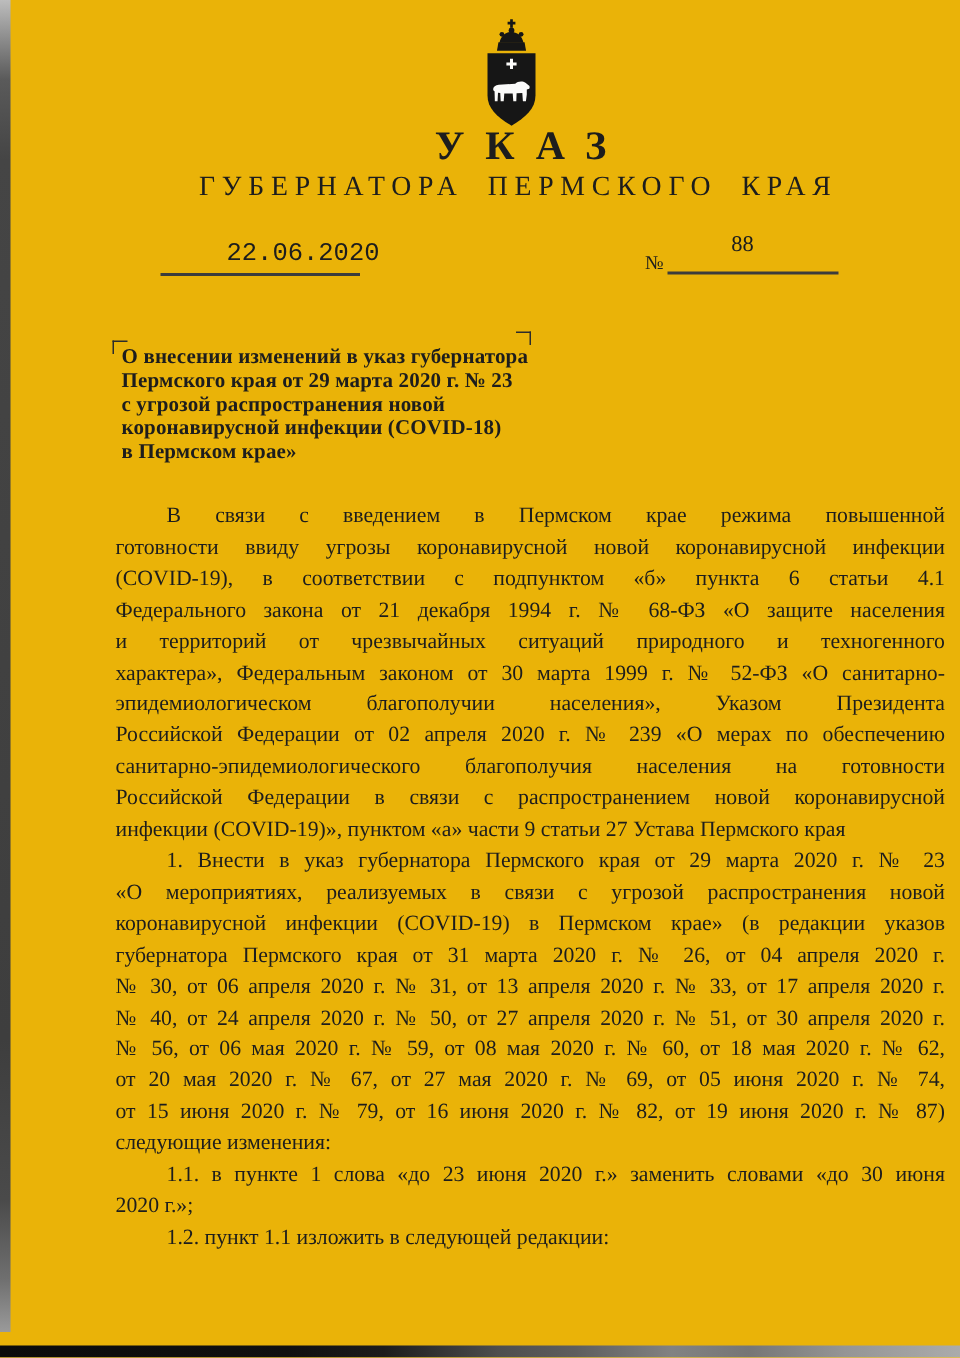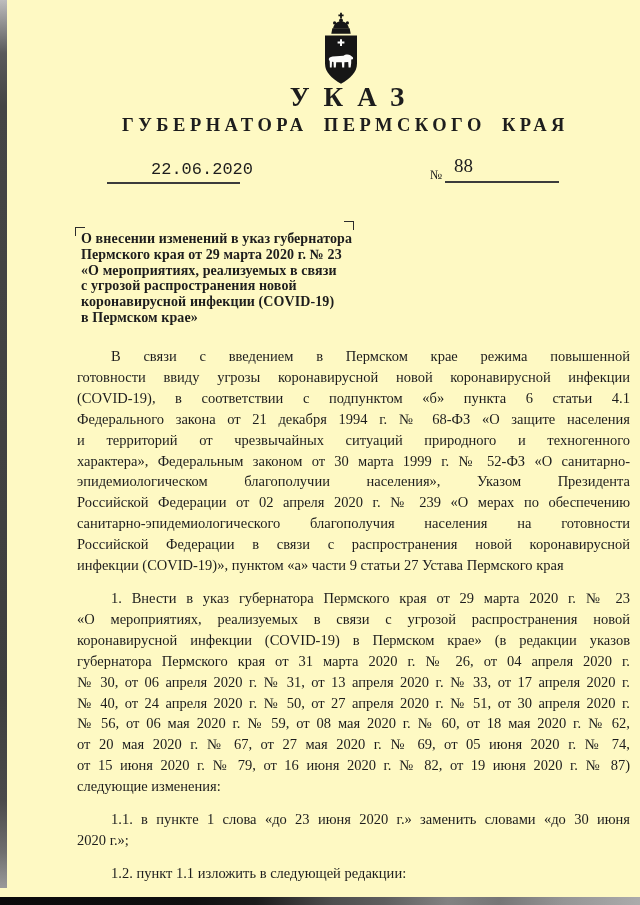--- a/index.html
+++ b/index.html
@@ -1,58 +1,58 @@
 <!DOCTYPE html>
 <html><head>
 <meta charset="utf-8">
 <style>
   html,body{margin:0;padding:0;}
   body{width:640px;height:905px;overflow:hidden;background:#e8e8e8;}
   .page{
-    position:relative;width:640px;height:905px;background:#fef9c3;
+    position:relative;width:640px;height:905px;background:#eab308;
     font-family:"Liberation Serif","DejaVu Serif",serif;color:#1d1d1d;
     overflow:hidden;
   }
   .scan-left{
     position:absolute;left:0;top:0;width:7px;height:888px;
     background:linear-gradient(180deg,#bdbdbd 0%,#8b8b8b 3%,#5a5a5a 6%,#454545 12%,#3e3e3e 78%,#4a4a4a 90%,#6f6f6f 96%,#9a9a9a 100%);
   }
   .scan-bottom{
     position:absolute;left:0;bottom:0;width:640px;height:8px;
     background:linear-gradient(90deg,#0b0b0b 0%,#101010 30%,#1c1c1c 40%,#4e4e4e 52%,#5e5e5e 60%,#828282 70%,#767676 78%,#959595 88%,#ababab 100%);
   }
   .emblem{position:absolute;left:322px;top:12px;width:38px;height:73px;}
   .doc-type{
     position:absolute;left:54px;top:82px;width:586px;text-align:center;
     font-size:27px;font-weight:bold;letter-spacing:14px;padding-left:14px;box-sizing:border-box;
   }
   .authority{
     position:absolute;left:46px;top:115px;width:594px;text-align:center;
-    font-size:18.5px;font-weight:bold;letter-spacing:4.5px;word-spacing:7px;
+    font-size:18.5px;font-weight:normal;letter-spacing:4.5px;word-spacing:7px;
     padding-left:5px;box-sizing:border-box;
   }
   .date-text{position:absolute;left:151px;top:160px;font-size:17px;font-family:Liberation Mono, monospace;}
   .date-underline{position:absolute;left:107px;top:165px;width:133px;height:17px;border-bottom:2px solid #3c3c3c;}
   .no-label{position:absolute;left:430px;top:167px;font-size:13px;}
-  .no-value{position:absolute;left:454px;top:155px;width:112px;text-align:left;font-size:19px;}
+  .no-value{position:absolute;left:439px;top:155px;width:112px;text-align:center;font-size:15px;}
   .no-underline{position:absolute;left:445px;top:164px;width:114px;height:17px;border-bottom:2px solid #3c3c3c;}
   .corner{position:absolute;width:9px;height:8px;}
   .corner-left{left:75px;top:227px;border-left:1.4px solid #2c2c2c;border-top:1.4px solid #2c2c2c;}
   .corner-right{left:344px;top:221px;border-right:1.4px solid #2c2c2c;border-top:1.4px solid #2c2c2c;}
   .title-block{
     position:absolute;left:81px;top:231px;width:340px;
     font-size:14px;font-weight:bold;line-height:15.8px;letter-spacing:0.1px;
   }
   .body-block{
     position:absolute;left:77px;top:334px;width:553px;
     font-size:14.5px;line-height:20.9px;
   }
   .body-line{text-align:justify;text-align-last:left;}
   .body-line.fill{text-align-last:justify;}
-  .body-line.indent{text-indent:34px;margin-top:12px;}
+  .body-line.indent{text-indent:34px;}
 </style>
 </head>
 <body>
 
 <div class="page">
 
   <div class="scan-left"></div>
   <div class="scan-bottom"></div>
 
   <svg class="emblem" viewBox="0 0 38 73" aria-hidden="true">
@@ -79,37 +79,36 @@
   <div class="no-label">№</div>
   <div class="no-value">88</div>
   <div class="no-underline"></div>
 
   <div class="corner corner-left"></div>
   <div class="corner corner-right"></div>
 
   <div class="title-block" id="title-block">
       <div class="title-line">О внесении изменений в указ губернатора</div>
       <div class="title-line">Пермского края от 29 марта 2020 г. № 23</div>
-      <div class="title-line">«О мероприятиях, реализуемых в связи</div>
       <div class="title-line">с угрозой распространения новой</div>
-      <div class="title-line">коронавирусной инфекции (COVID-19)</div>
+      <div class="title-line">коронавирусной инфекции (COVID-18)</div>
       <div class="title-line">в Пермском крае»</div>
     </div>
 
   <div class="body-block" id="body-block">
       <div class="body-line indent fill">В связи с введением в Пермском крае режима повышенной</div>
       <div class="body-line fill">готовности ввиду угрозы коронавирусной новой коронавирусной инфекции</div>
       <div class="body-line fill">(COVID-19), в соответствии с подпунктом «б» пункта 6 статьи 4.1</div>
       <div class="body-line fill">Федерального закона от 21 декабря 1994 г. № 68-ФЗ «О защите населения</div>
       <div class="body-line fill">и территорий от чрезвычайных ситуаций природного и техногенного</div>
       <div class="body-line fill">характера», Федеральным законом от 30 марта 1999 г. № 52-ФЗ «О санитарно-</div>
       <div class="body-line fill">эпидемиологическом благополучии населения», Указом Президента</div>
       <div class="body-line fill">Российской Федерации от 02 апреля 2020 г. № 239 «О мерах по обеспечению</div>
       <div class="body-line fill">санитарно-эпидемиологического благополучия населения на готовности</div>
-      <div class="body-line fill">Российской Федерации в связи с распространения новой коронавирусной</div>
+      <div class="body-line fill">Российской Федерации в связи с распространением новой коронавирусной</div>
       <div class="body-line">инфекции (COVID-19)», пунктом «а» части 9 статьи 27 Устава Пермского края</div>
       <div class="body-line indent fill">1. Внести в указ губернатора Пермского края от 29 марта 2020 г. № 23</div>
       <div class="body-line fill">«О мероприятиях, реализуемых в связи с угрозой распространения новой</div>
       <div class="body-line fill">коронавирусной инфекции (COVID-19) в Пермском крае» (в редакции указов</div>
       <div class="body-line fill">губернатора Пермского края от 31 марта 2020 г. № 26, от 04 апреля 2020 г.</div>
       <div class="body-line fill">№ 30, от 06 апреля 2020 г. № 31, от 13 апреля 2020 г. № 33, от 17 апреля 2020 г.</div>
       <div class="body-line fill">№ 40, от 24 апреля 2020 г. № 50, от 27 апреля 2020 г. № 51, от 30 апреля 2020 г.</div>
       <div class="body-line fill">№ 56, от 06 мая 2020 г. № 59, от 08 мая 2020 г. № 60, от 18 мая 2020 г. № 62,</div>
       <div class="body-line fill">от 20 мая 2020 г. № 67, от 27 мая 2020 г. № 69, от 05 июня 2020 г. № 74,</div>
       <div class="body-line fill">от 15 июня 2020 г. № 79, от 16 июня 2020 г. № 82, от 19 июня 2020 г. № 87)</div>

